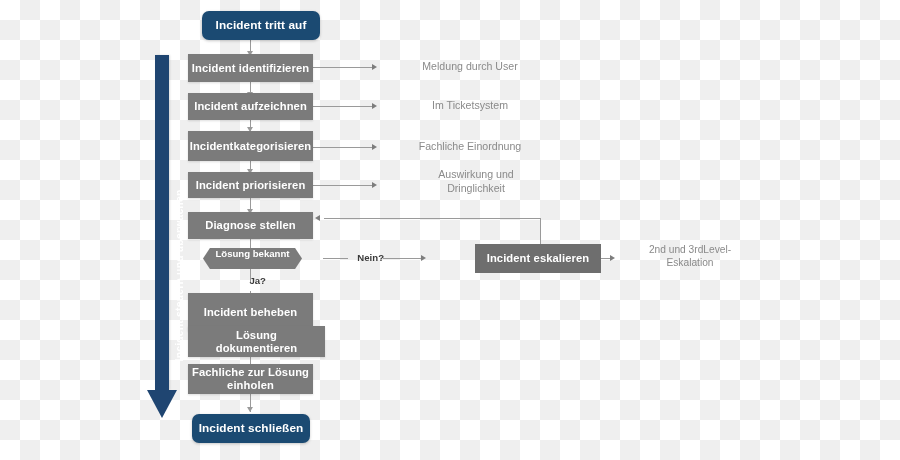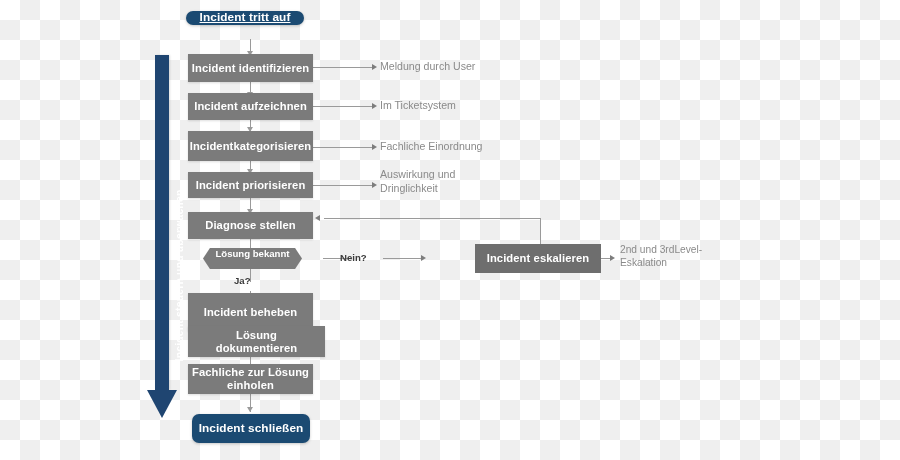--- a/index.html
+++ b/index.html
@@ -58,33 +58,34 @@
     clip-path:polygon(7% 0%,93% 0%,100% 50%,93% 100%,7% 100%,0% 50%);
     z-index:4;
     text-align:center;
   }
 
   
   .annot{
     position:absolute;
     color:#8a8a8a;
     font-size:10.6px;
+    text-align:center;
     line-height:1.28;
     z-index:3;
   }
   .annot.small{font-size:10.2px;}
 
   
   .edgelabel{
     position:absolute;
     color:#3a3a3a;
     font-size:9.6px;
     font-weight:700;
     z-index:5;
-    text-align:left;
+    text-align:right;
   }
 
   
   .vline{position:absolute;width:1px;background:#9a9a9a;z-index:1;}
   .hline{position:absolute;height:1px;background:#9a9a9a;z-index:1;}
 
   
   .arr-down{
     position:absolute;width:0;height:0;
     border-left:3.5px solid transparent;
@@ -192,21 +193,21 @@
   <div class="hline" style="left:383px;top:258px;width:38px;"></div>
   <div class="arr-right" style="left:421px;top:254.5px;"></div>
 
   <div class="hline" style="left:556px;top:258px;width:55px;"></div>
   <div class="arr-right" style="left:610px;top:254.5px;"></div>
 
   <div class="vline" style="left:540px;top:218px;height:26px;"></div>
   <div class="hline" style="left:324px;top:218px;width:217px;"></div>
   <div class="arr-left" style="left:315px;top:214.5px;"></div>
 
-  <div class="node blue" style="left:186px;top:11px;width:118px;height:14px;text-decoration:underline;">
+  <div class="node blue" style="left:202px;top:11px;width:118px;height:29px;">
     <span>Incident tritt auf</span>
   </div>
 
   <div class="node grey" style="left:188px;top:54px;width:125px;height:28px;">
     <span>Incident identifizieren</span>
   </div>
 
   <div class="node grey" style="left:188px;top:93px;width:125px;height:27px;">
     <span>Incident aufzeichnen</span>
   </div>

